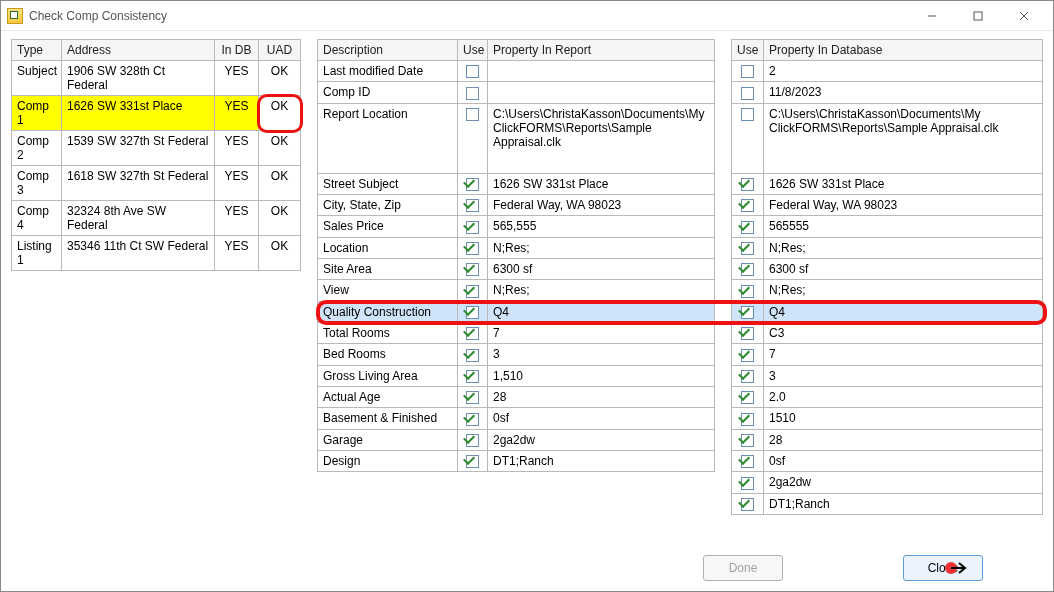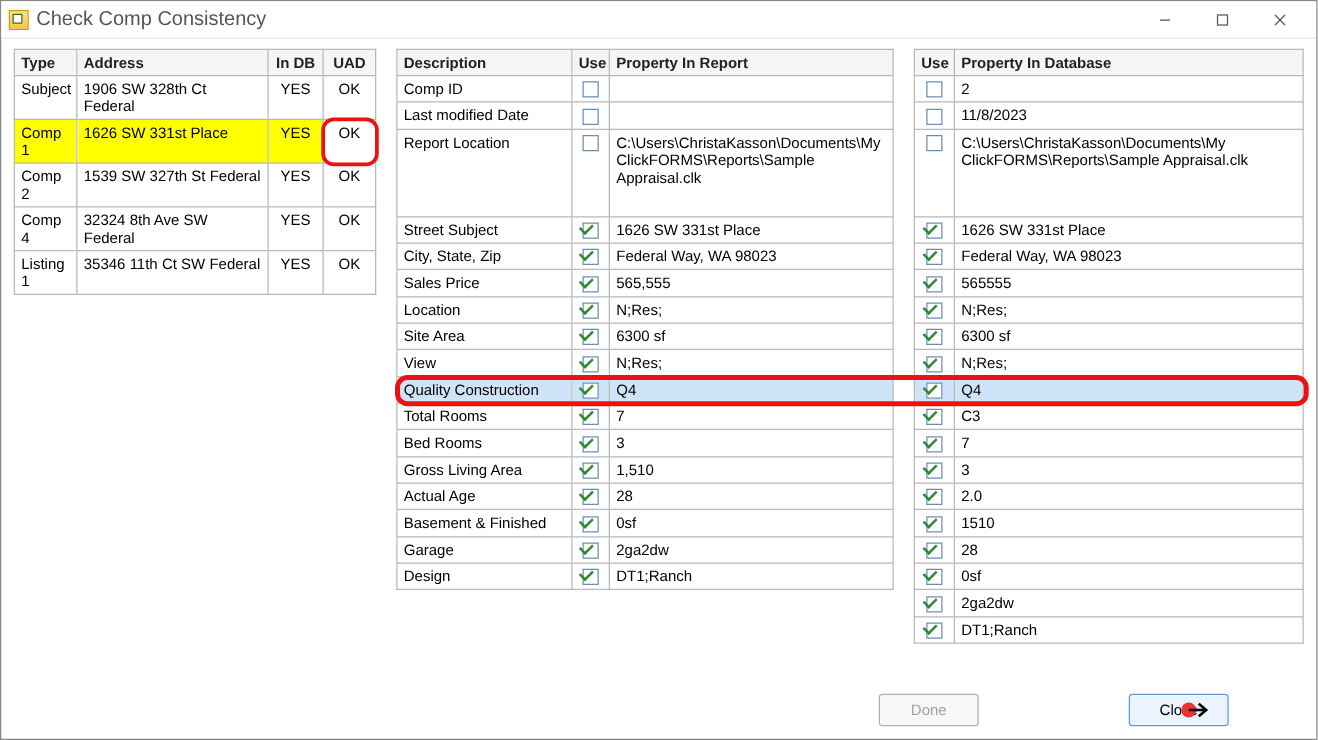--- a/index.html
+++ b/index.html
@@ -35,21 +35,21 @@
     content: "";
     position: absolute;
     left: 2px; top: 2px;
     width: 6px; height: 6px;
     border: 1px solid #2d6b2d;
     background: #fff;
   }
   .titlebar .title {
     flex: none;
     color: #555;
-    font-size: 16px;
+    font-size: 12px;
   }
   .titlebar .spacer { flex: 1; }
   .win-btns { display: flex; }
   .win-btn {
     width: 46px; height: 30px;
     display: flex; align-items:center; justify-content:center;
     color:#555;
   }
   .win-btn svg { width: 10px; height: 10px; }
   
@@ -73,21 +73,21 @@
     font-size: 12px;
     text-align: left;
     vertical-align: top;
     height: 21px;
     background: #fff;
     overflow: hidden;
     white-space: normal;
   }
   table.grid th {
     background: #f5f5f5;
-    font-weight: bold;
+    font-weight: normal;
     color: #222;
   }
   .left { width: 290px; }
   .left table.grid th:nth-child(1),.left table.grid td:nth-child(1){width:50px;}
   .left table.grid th:nth-child(3),.left table.grid td:nth-child(3){width:44px;text-align:center;}
   .left table.grid th:nth-child(4),.left table.grid td:nth-child(4){width:42px;text-align:center;}
   .left tr.highlight td { background: #ffff00; }
   .left tr.highlight td:last-child { background:#fff; position:relative;}
   .red-box { outline:3px solid #e11; outline-offset:-1px; border-radius:8px;}
   .mid { flex: 1; }
@@ -210,20 +210,26 @@
             <td>YES</td>
             <td class="red-box">OK</td>
           </tr>
           <tr>
             <td>Comp 2</td>
             <td>1539 SW 327th St Federal</td>
             <td>YES</td>
             <td>OK</td>
           </tr>
           <tr>
+            <td>Comp 3</td>
+            <td>1618 SW 327th St Federal</td>
+            <td>YES</td>
+            <td>OK</td>
+          </tr>
+          <tr>
             <td>Comp 4</td>
             <td>32324 8th Ave SW Federal</td>
             <td>YES</td>
             <td>OK</td>
           </tr>
           <tr>
             <td>Listing 1</td>
             <td>35346 11th Ct SW Federal</td>
             <td>YES</td>
             <td>OK</td>
@@ -236,26 +242,26 @@
     <table class="grid">
       <thead>
           <tr>
         <th>Description</th>
         <th>Use</th>
         <th>Property In Report</th>
       </tr>
         </thead>
       <tbody id="mid-body">
           <tr>
+            <td>Last modified Date</td>
+            <td><span class="chk"></span></td>
+            <td></td>
+          </tr>
+          <tr>
             <td>Comp ID</td>
-            <td><span class="chk"></span></td>
-            <td></td>
-          </tr>
-          <tr>
-            <td>Last modified Date</td>
             <td><span class="chk"></span></td>
             <td></td>
           </tr>
           <tr class="tall">
             <td>Report Location</td>
             <td><span class="chk"></span></td>
             <td>C:\Users\ChristaKasson\Documents\My ClickFORMS\Reports\Sample Appraisal.clk</td>
           </tr>
           <tr>
             <td>Street Subject</td>

